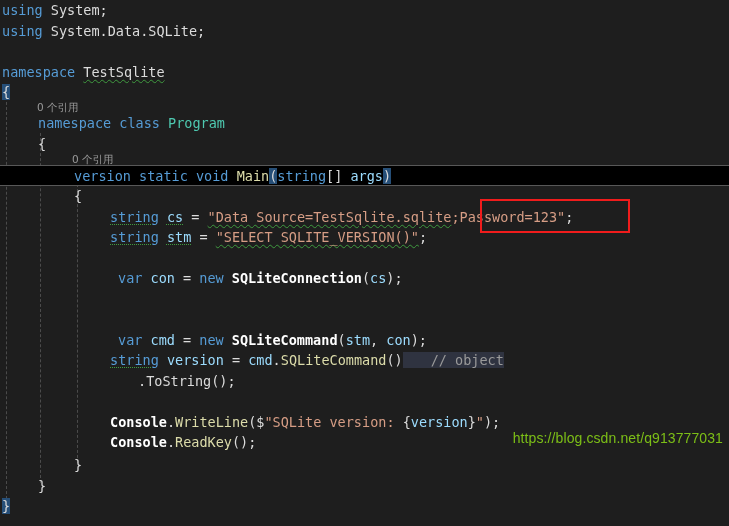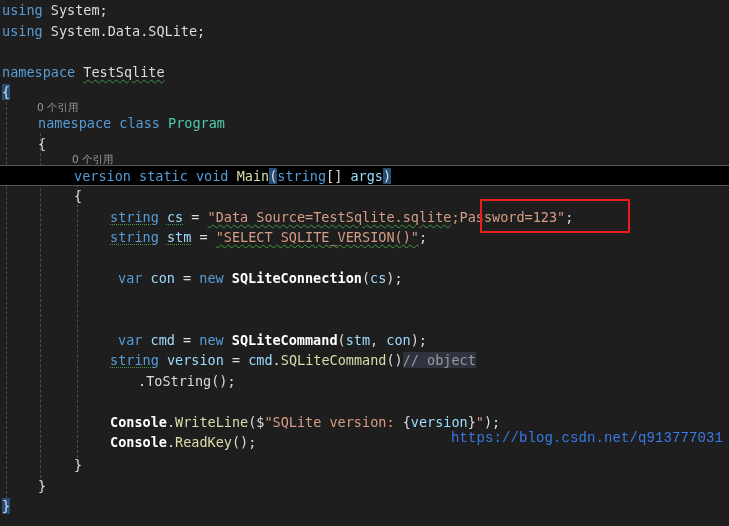--- a/index.html
+++ b/index.html
@@ -92,38 +92,38 @@
   }
   
   .dotu {
     text-decoration: underline;
     text-decoration-style: dotted;
     text-decoration-color: #3f9a3f;
     text-decoration-thickness: 1px;
     text-underline-offset: 2px;
   }
   
-  .cmt-bg { background: #2f3340; }
+  .cmt-bg { background: #2f3340; padding-left: 28px; }
 
   
   #red-box {
     position: absolute;
     border: 2px solid #f01c1c;
     box-sizing: border-box;
     pointer-events: none;
     background: transparent;
   }
 
   
   #watermark {
     position: absolute;
     right: 6px;
     bottom: 4px;
-    color: #3b82f6;
-    font-family: Liberation Mono, monospace;
+    color: #84cc16;
+    font-family: Liberation Sans, sans-serif;
     font-size: 14px;
     letter-spacing: 0.1px;
     opacity: 0.92;
     text-align: right;
   }
 </style>
 </head>
 <body>
 
 <div id="editor">

